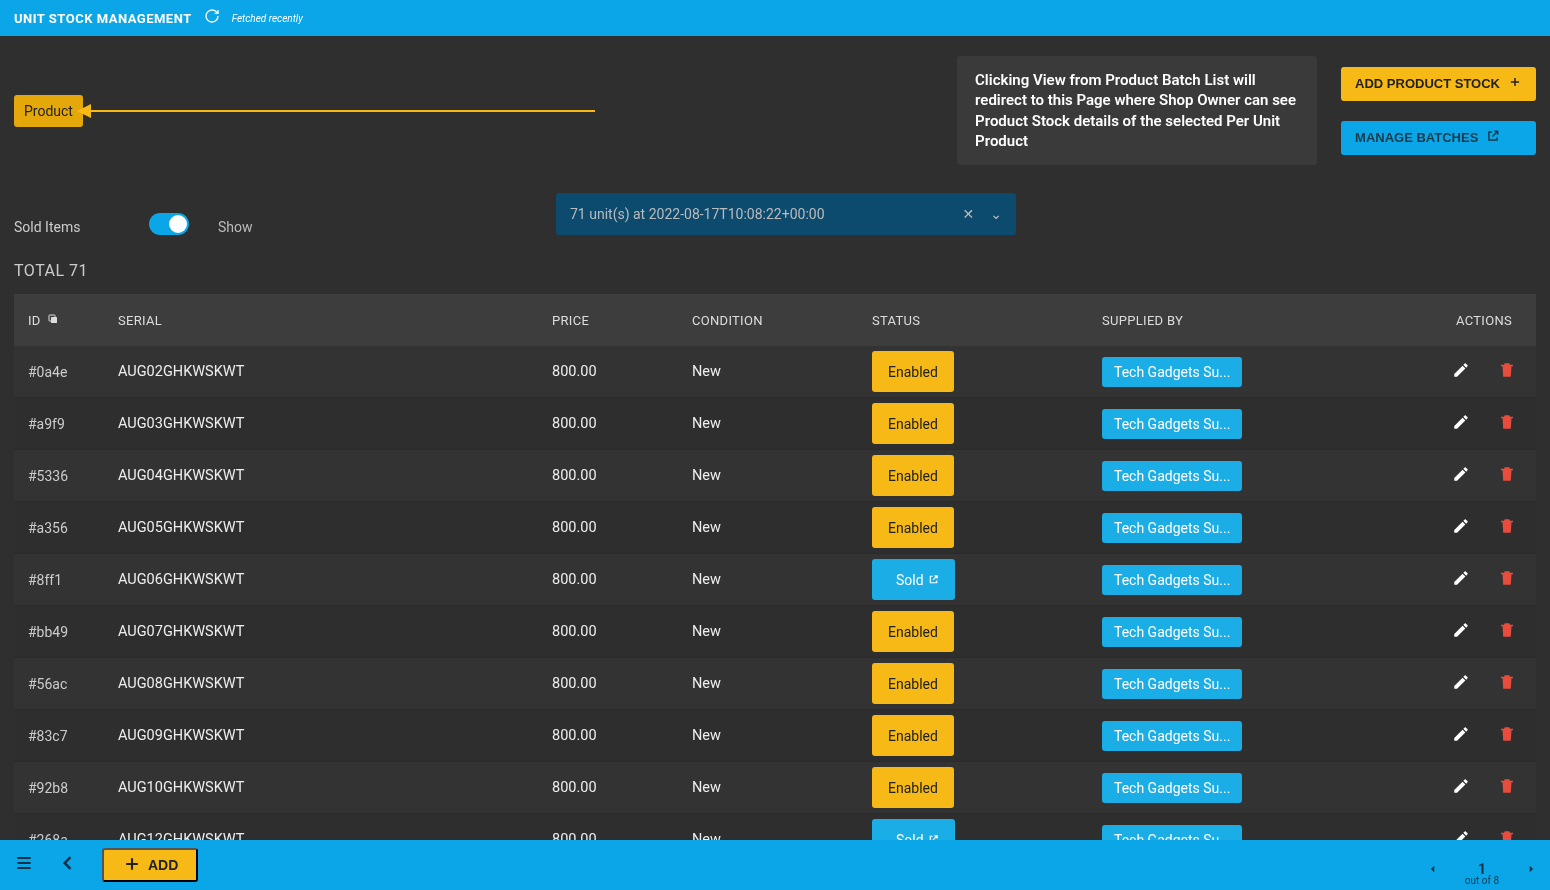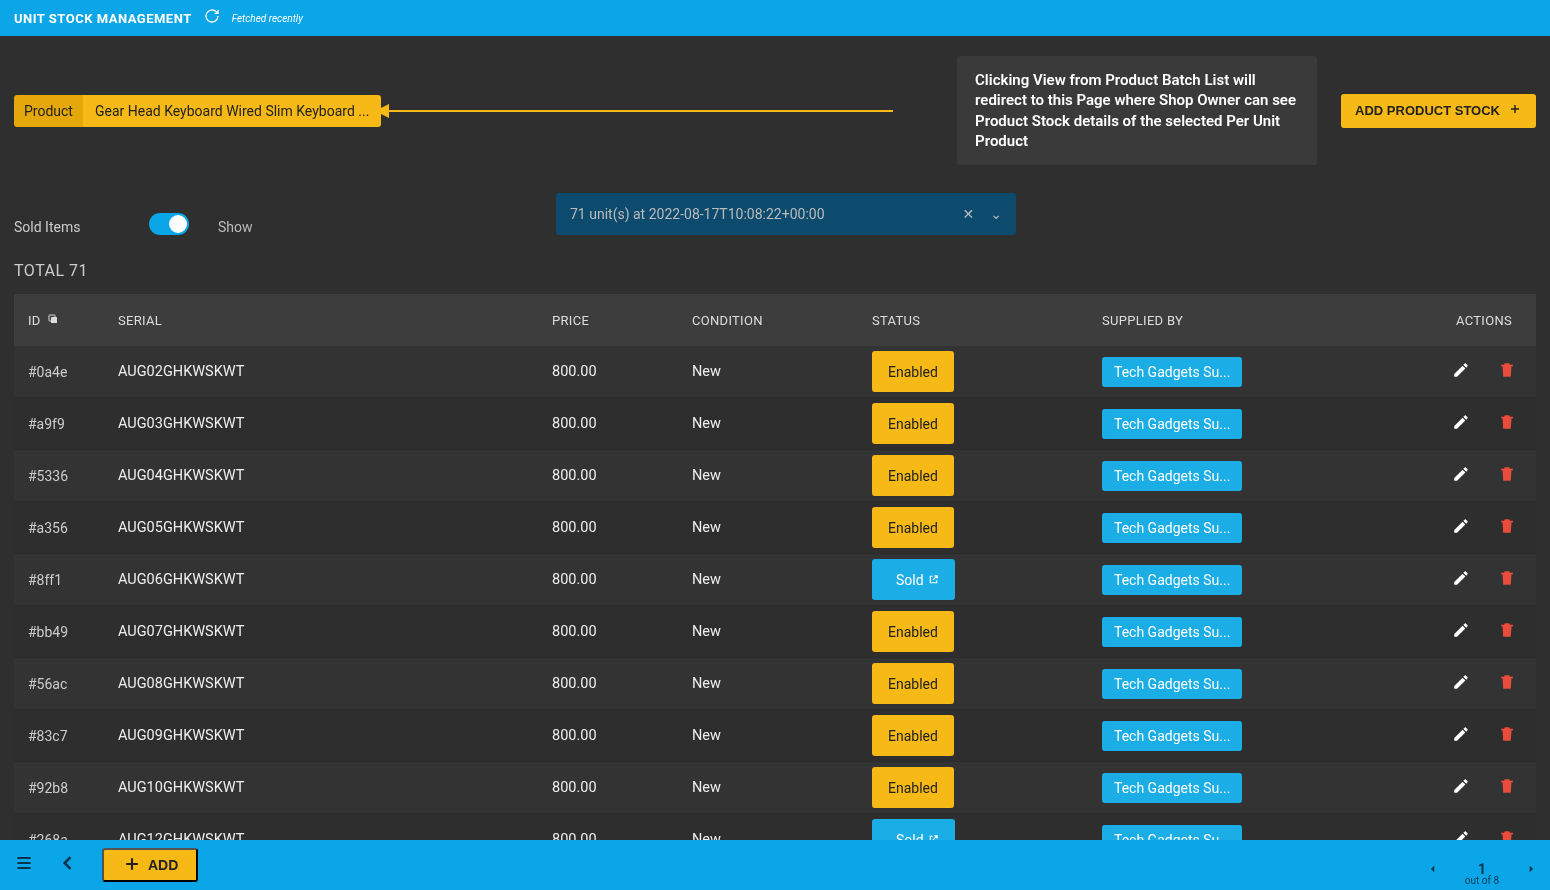--- a/index.html
+++ b/index.html
@@ -238,35 +238,40 @@
       </svg>
   </span>
   <span class="fetched">Fetched recently</span>
 </div>
 
 <div class="content">
 
   <div class="row1">
     <div class="product-chip">
       <span class="label">Product</span>
-      <span class="value">Gear Head Keyboard Wired Slim Keyboard ...</span>
     </div>
 
     <div class="arrow-annot">
       <div class="arrow-head"></div>
       <div class="arrow-line"></div>
     </div>
 
     <div class="callout-box">Clicking View from Product Batch List will redirect to this Page where Shop Owner can see Product Stock details of the selected Per Unit Product</div>
 
     <div class="right-buttons">
       <button class="btn btn-yellow">
         <span>ADD PRODUCT STOCK</span>
         <span><svg viewBox="0 0 24 24" stroke="#222" stroke-width="2.5">
               <path d="M12 5v14M5 12h14"></path>
+            </svg></span>
+      </button>
+      <button class="btn btn-blue">
+        <span>MANAGE BATCHES</span>
+        <span><svg viewBox="0 0 24 24" fill="none" stroke="#1a3a4a" stroke-width="2.5">
+              <path d="M14 4h6v6M20 4l-9 9M19 14v5H5V5h5"></path>
             </svg></span>
       </button>
     </div>
   </div>
 
   <div class="row2">
     <span class="sold-label">Sold Items</span>
     <div class="toggle">
         <div class="knob"></div>
       </div>

